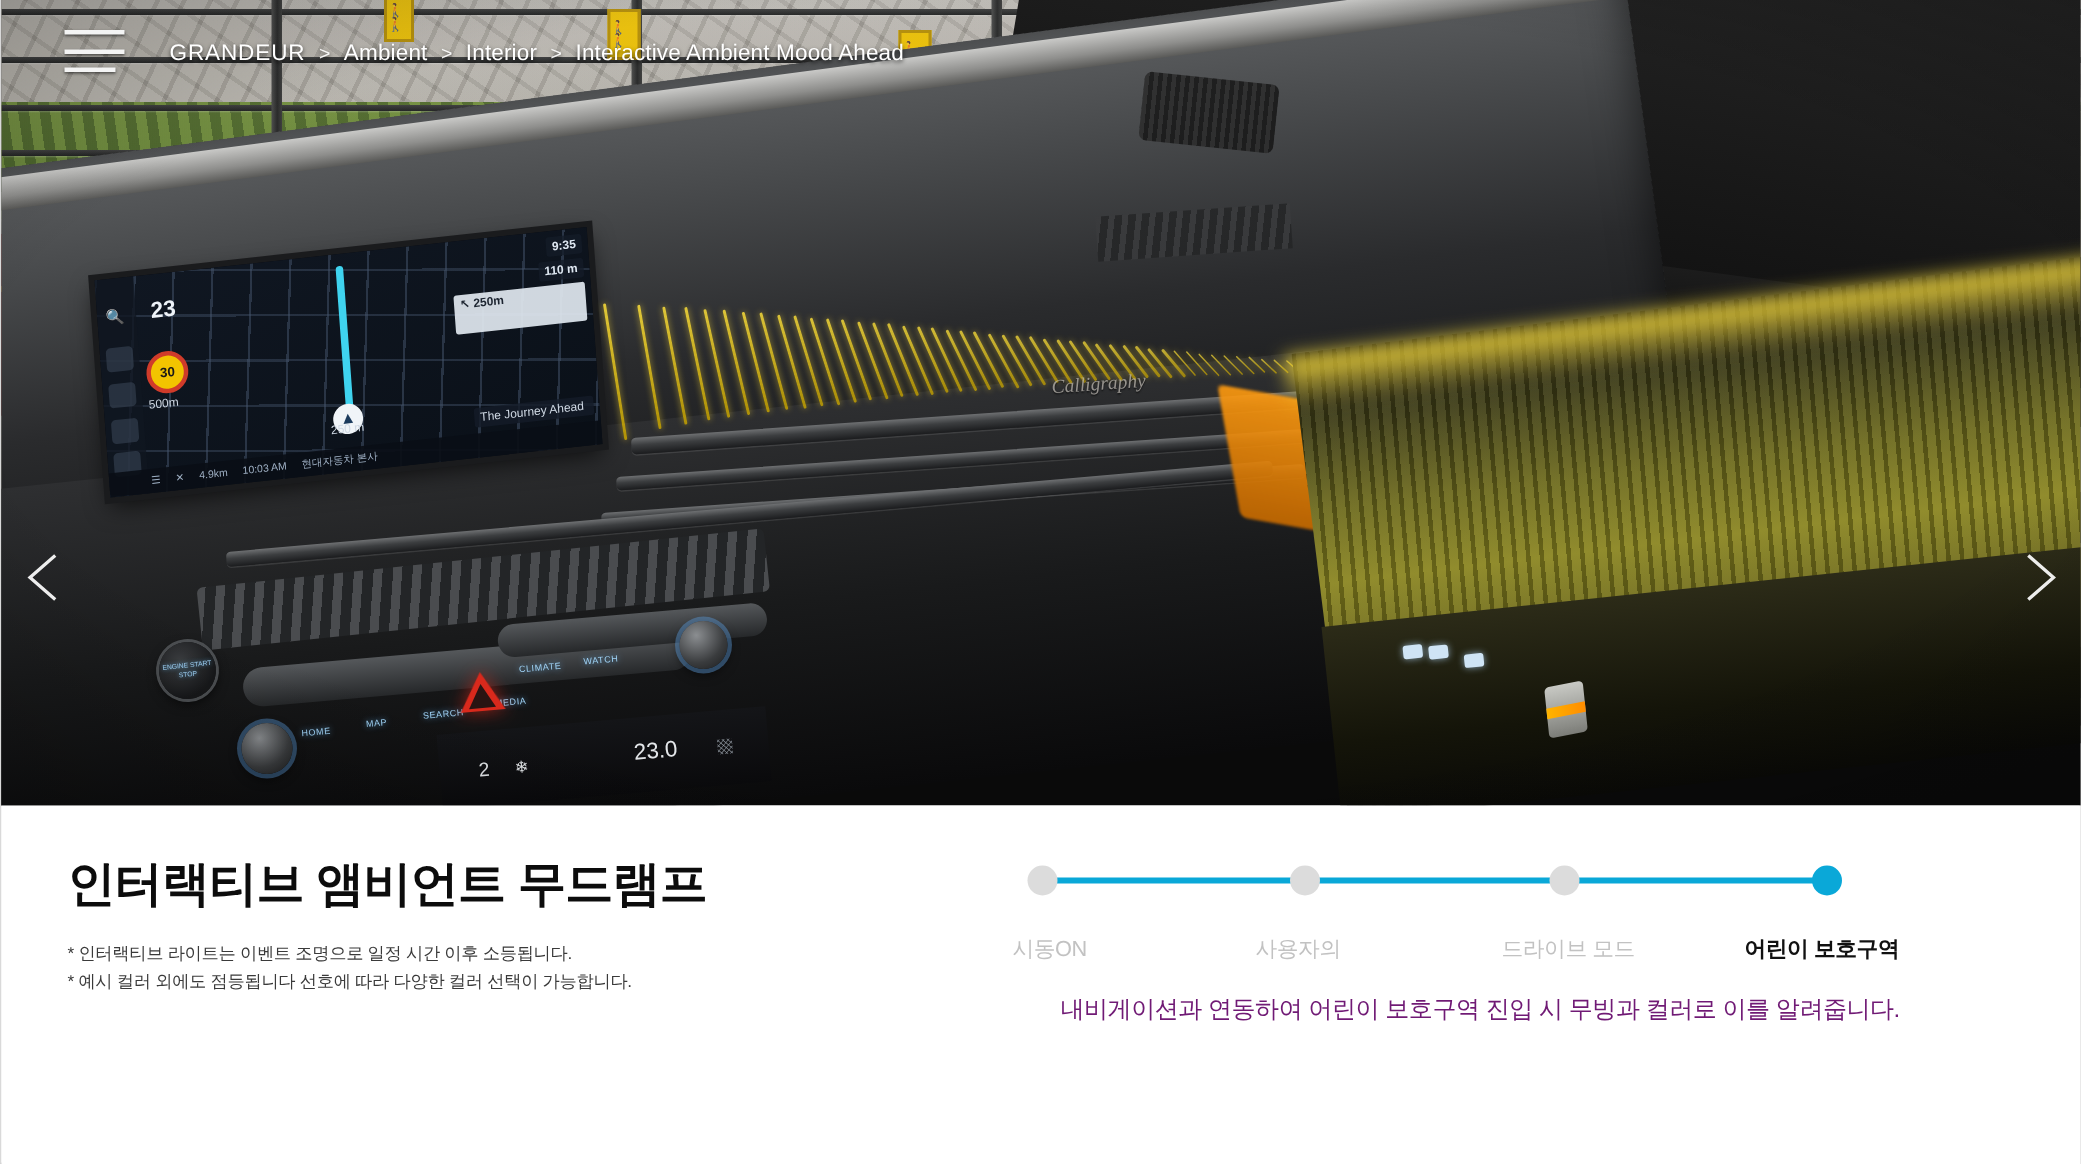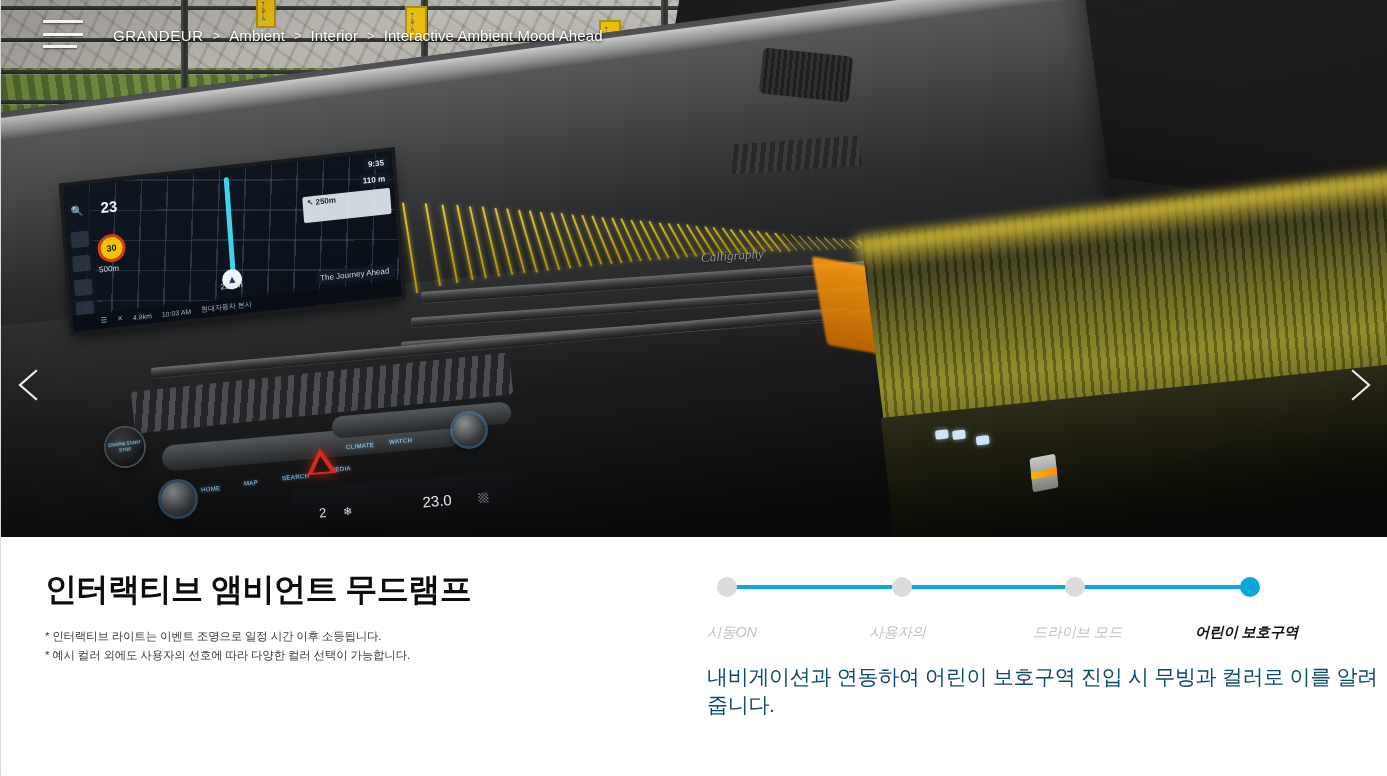--- a/index.html
+++ b/index.html
@@ -443,21 +443,21 @@
   #subcopy {
     margin-top: 19px; font-size: 15.5px; color: #222222;
     line-height: 1.62; letter-spacing: -.2px; max-width: 540px;
   }
   #footnotes { margin-top: 19px; }
   #footnotes div {
     font-size: 11.5px; color: #3a3a3a; line-height: 1.62; letter-spacing: -.2px;
   }
 
   
-  #stepper { position: absolute; left: 716px; top: 40px; width: 545px; font-style: italic; }
+  #stepper { position: absolute; left: 684px; top: 40px; width: 545px; }
   #step-track {
     position: relative; height: 20px;
   }
   #step-line {
     position: absolute; left: 10px; top: 8px; width: 525px; height: 4px;
     background: #0aa8d8; border-radius: 2px;
   }
   .step-dot {
     position: absolute; top: 0; width: 20px; height: 20px; border-radius: 50%;
     background: #dcdcdc; cursor: pointer;
@@ -468,21 +468,21 @@
     position: relative; height: 24px; margin-top: 26px;
   }
   .step-label {
     position: absolute; font-size: 14.5px; color: #c2c2c2;
     letter-spacing: -.3px; white-space: nowrap; cursor: pointer;
   }
   .step-label.active { color: #111111; font-weight: bold; }
 
   #step-desc {
     position: absolute; left: 706px; top: 126px;
-    font-size: 21px; color: #0c4a6e; letter-spacing: -.3px;
+    font-size: 16px; color: #701a75; letter-spacing: -.3px;
   }
 </style>
 </head>
 <body>
 
 <div id="page">
 
   <div id="hero">
 
     <div class="world">
@@ -702,21 +702,21 @@
       </svg>
     </div>
   </div>
 
   <div id="info">
 
     <div id="info-left">
       <h1 id="headline">인터랙티브 앰비언트 무드램프</h1>
       <div id="footnotes">
         <div>* 인터랙티브 라이트는 이벤트 조명으로 일정 시간 이후 소등됩니다.</div>
-        <div>* 예시 컬러 외에도 사용자의 선호에 따라 다양한 컬러 선택이 가능합니다.</div>
+        <div>* 예시 컬러 외에도 점등됩니다 선호에 따라 다양한 컬러 선택이 가능합니다.</div>
       </div>
     </div>
 
     <div id="stepper">
       <div id="step-track">
         <div id="step-line"></div>
         <div class="step-dot" style="left:0;"></div>
         <div class="step-dot" style="left:175px;"></div>
         <div class="step-dot" style="left:348px;"></div>
         <div class="step-dot active" style="left:523px;"></div>

